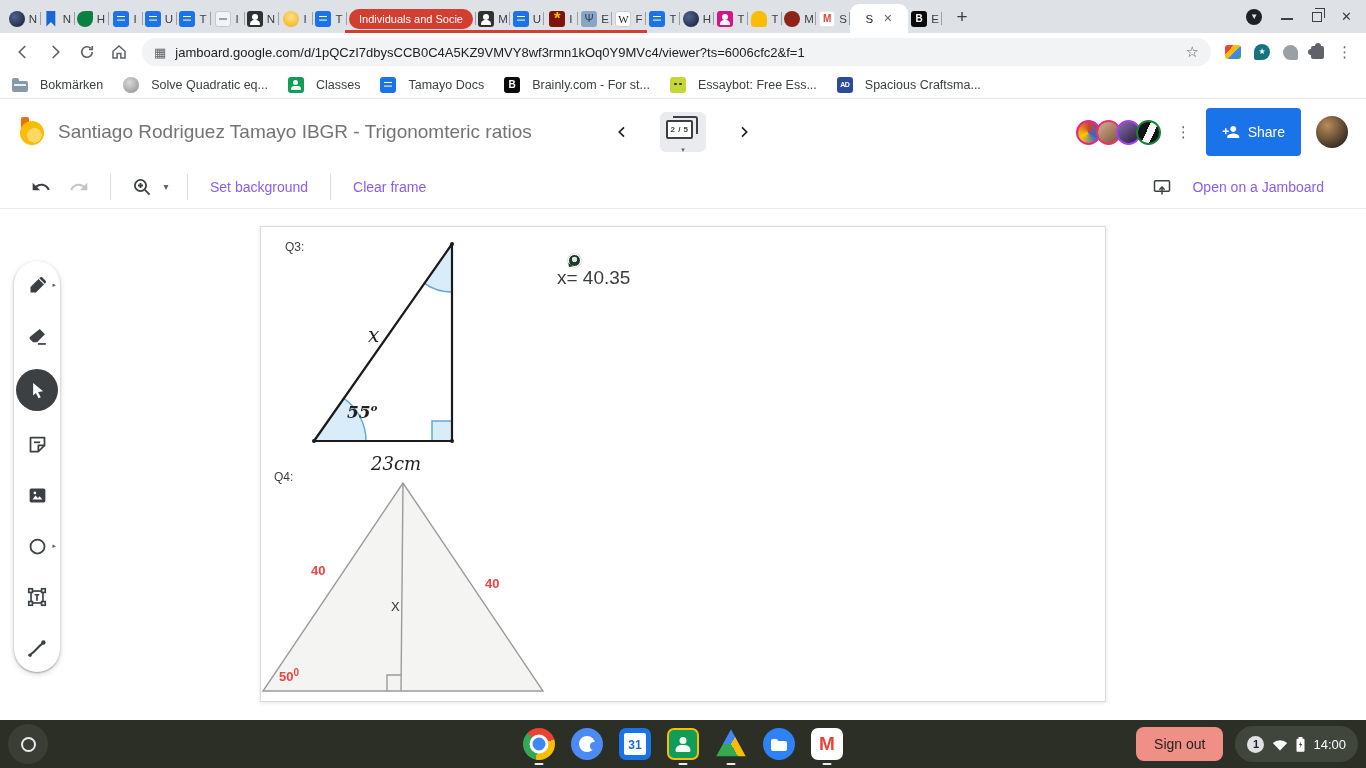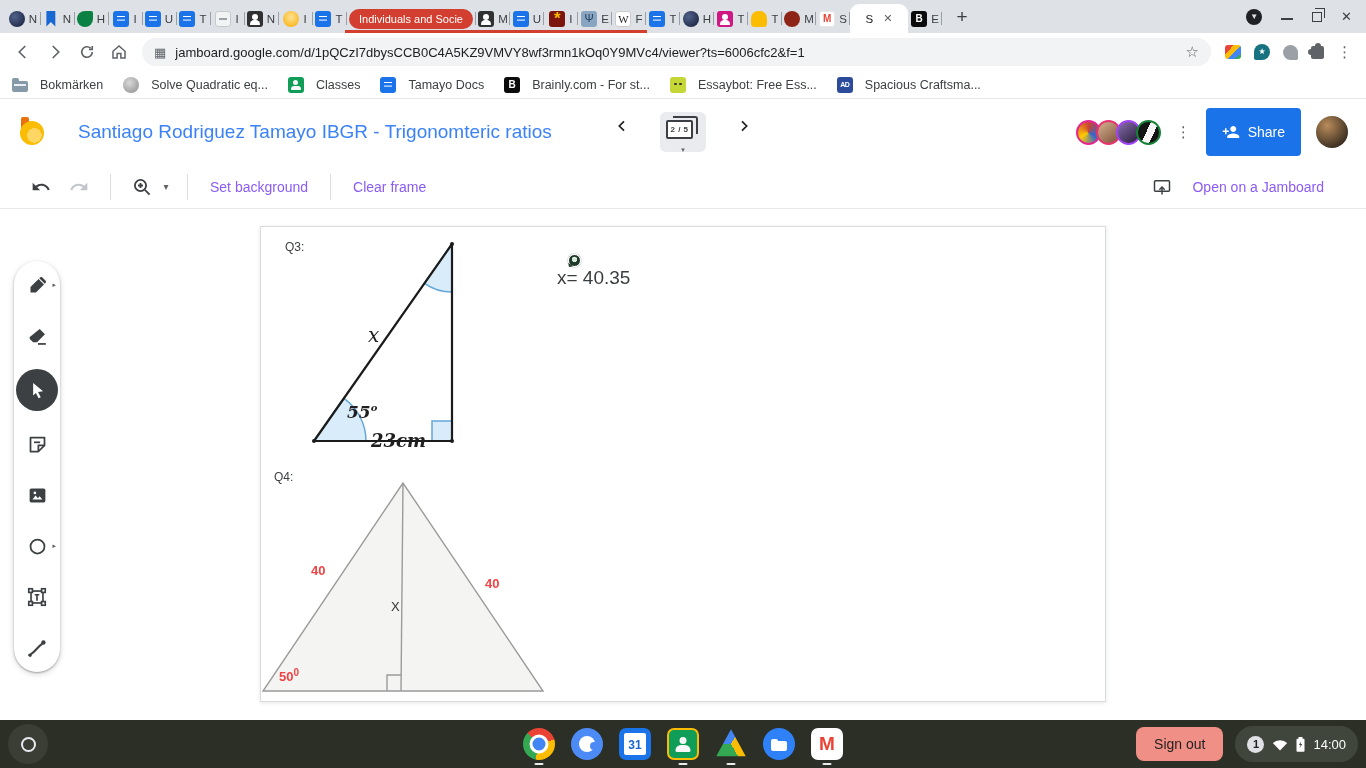--- a/index.html
+++ b/index.html
@@ -86,22 +86,22 @@
   
   .bookmarks{height:28px;background:#fff;border-bottom:1px solid #e4e6e8;display:flex;align-items:center;padding:0 12px;gap:20px}
   .bm{display:flex;align-items:center;gap:12px;flex:none}
   .bm-label{font-size:12.5px;color:#3c4043;white-space:nowrap}
 
   
   .jam-header{height:66px;background:#fff;display:flex;align-items:center;padding:0 18px;position:relative}
   .jam-logo{width:28px;height:30px;position:relative;flex:none}
   .jam-logo .bar{position:absolute;left:3px;top:0;width:8px;height:16px;background:#e8710a;border-radius:2px}
   .jam-logo .ball{position:absolute;left:2px;top:4px;width:24px;height:24px;border-radius:50%;background:radial-gradient(circle at 60% 60%,#fdd663 0 35%,#fbbc04 36%)}
-  .jam-title{margin-left:32px;font-size:19px;color:#3b82f6;white-space:nowrap}
-  .frame-nav{position:absolute;left:50%;transform:translateX(-50%);display:flex;align-items:flex-start;gap:24px}
+  .jam-title{margin-left:12px;font-size:19px;color:#737373;white-space:nowrap}
+  .frame-nav{position:absolute;left:50%;transform:translateX(-50%);display:flex;align-items:center;gap:24px}
   .chev{display:flex;align-items:center;justify-content:center;width:28px;height:28px}
   .frame-widget{width:46px;height:40px;background:#e9ebee;border-radius:6px;position:relative}
   .frame-back{position:absolute;left:13px;top:4px;width:25px;height:18px;border:2px solid #3b3f44;border-left:none;border-bottom:none;border-radius:0 3px 0 0}
   .frame-front{position:absolute;left:6px;top:8px;width:27px;height:19px;background:#fff;border:2px solid #3b3f44;border-radius:2px;display:flex;align-items:center;justify-content:center;font-size:8px;font-weight:700;color:#3b3f44;letter-spacing:0.5px}
   .frame-caret{position:absolute;left:0;right:0;bottom:-2px;text-align:center;font-size:7px;color:#5f6368}
   .jam-right{margin-left:auto;display:flex;align-items:center;gap:15px}
   .avatar-stack{display:flex}
   .hav{width:25px;height:25px;border-radius:50%;margin-left:-5px;flex:none}
   .hav1{border:2.5px solid #e52592;background:conic-gradient(#c43,#36c,#fc0,#c43)}
   .hav2{border:2.5px solid #e8336e;background:linear-gradient(140deg,#d6b291,#7c5038)}
@@ -124,21 +124,21 @@
   .cv{position:absolute;white-space:nowrap}
   .q-label{font-size:12px;color:#3b3e40}
   .q3-label{left:24px;top:13px}
   .q4-label{left:13px;top:243px}
   .q3-svg{left:46px;top:8px}
   .q4-svg{left:0;top:252px}
   .lbl-math{font-family:"DejaVu Serif",serif;font-style:italic;color:#1f1f1f}
   .lbl-x{left:107px;top:96px;font-size:20px}
   .lbl-55{left:86px;top:175px;font-size:17px;font-weight:700}
   .lbl-55 sup,.lbl-50 sup{font-size:10px}
-  .lbl-23{left:110px;top:203px;font-size:18px;font-weight:700}
+  .lbl-23{left:110px;top:226px;font-size:18px;font-weight:400}
   .answer{left:296px;top:40px;font-size:19px;color:#3a3d3f}
   .presence{position:absolute;left:307px;top:27px;width:13px;height:13px;border-radius:50%;border:1px solid #fff;background:radial-gradient(circle at 50% 40%,#d8e8da 0 2.5px,#20392a 3px);box-shadow:0 0 2px rgba(0,0,0,.45)}
   .presence::before{content:"";position:absolute;left:-3px;bottom:-4px;border:3.5px solid transparent;border-top-color:#20392a;transform:rotate(35deg)}
   .lbl-q4{color:#ef4444;font-size:13px;font-weight:700}
   .lbl-40l{left:50px;top:336px}
   .lbl-40r{left:224px;top:349px}
   .lbl-X{left:130px;top:372px;font-weight:400;color:#333}
   .lbl-50{left:18px;top:440px}
   .lbl-bx{left:186px;top:470px;font-weight:400;color:#555}
 

